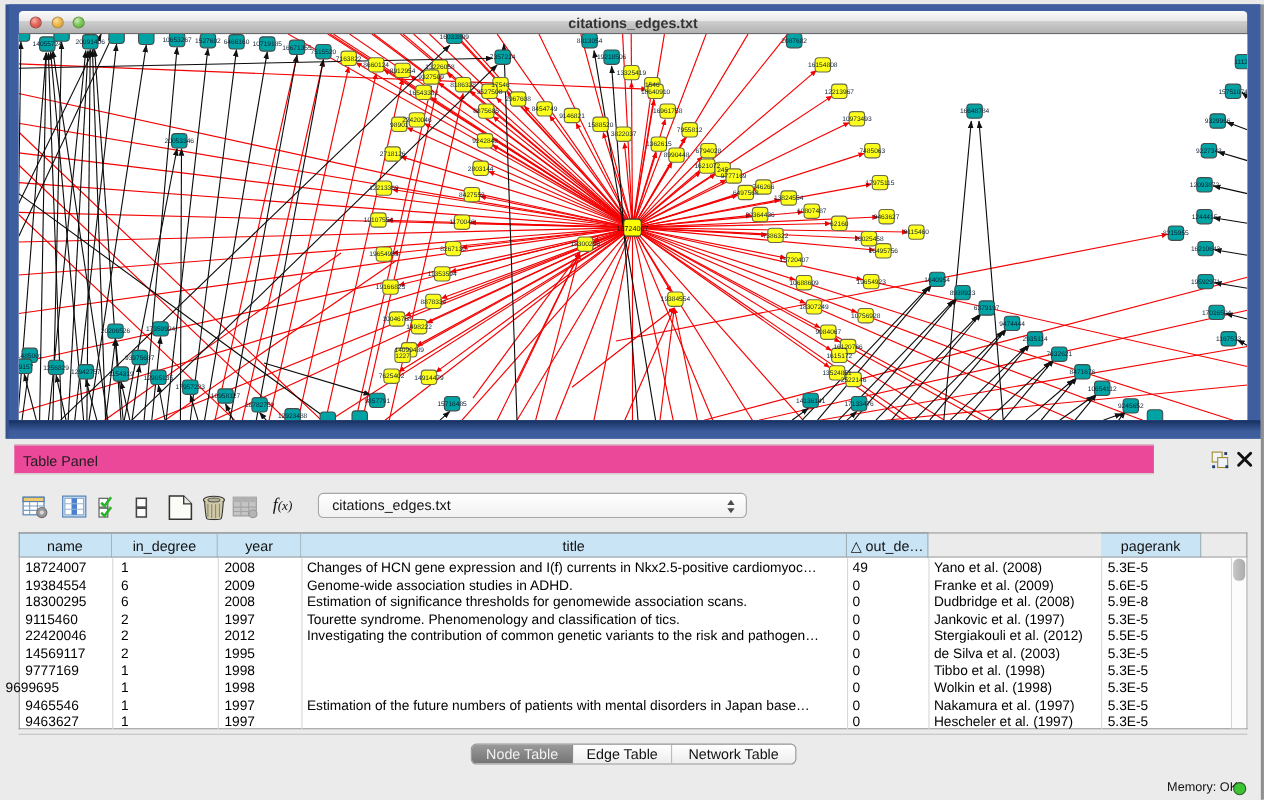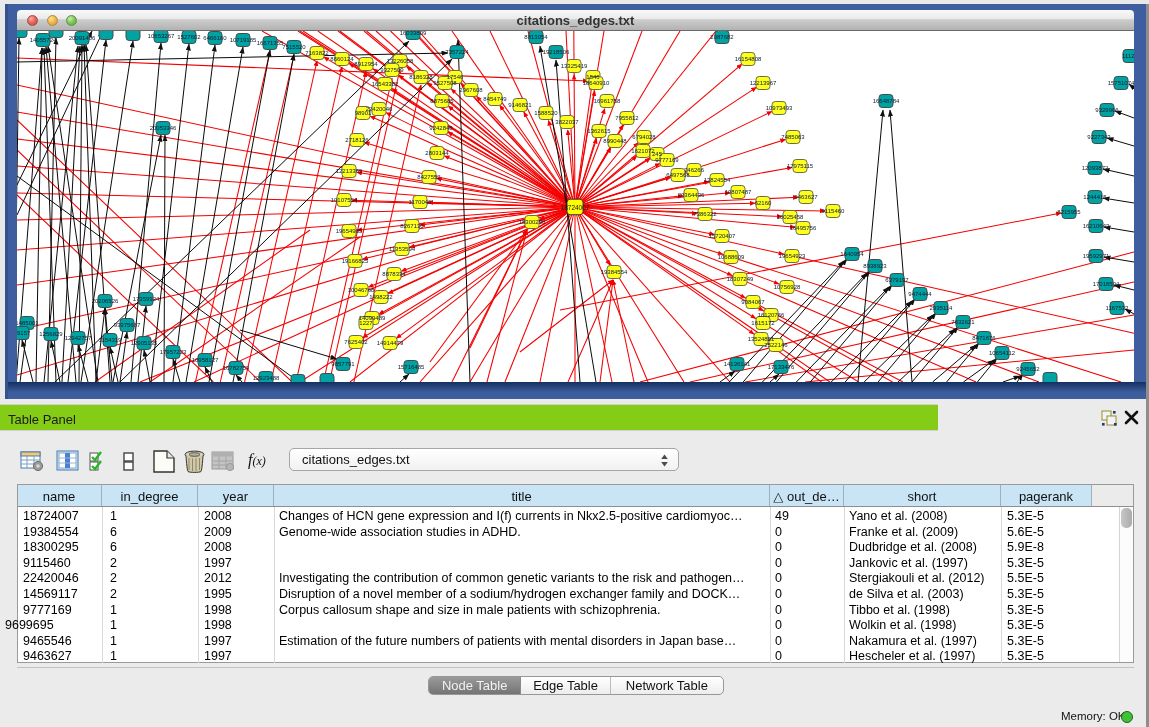--- a/index.html
+++ b/index.html
@@ -8,21 +8,21 @@
 #desktop{left:5px;top:4px;width:1141px;height:395px;background:#35528f}
 #winframe{left:8px;top:4px;width:1138px;height:395px;background:#3e5e9f}
 #winhl{left:15px;top:8px;width:1121px;height:376px;border:1px solid #68488;border-color:#6884b8}
 #titlebar{left:17px;top:10px;width:1117px;height:21px;background:linear-gradient(#fafafa,#e9e9e9 45%,#cdcdcd 48%,#b2b2b2);border-bottom:1px solid #6a6a6a;border-radius:4px 4px 0 0}
 #title{width:100%;text-align:center;font-size:13px;font-weight:bold;color:#333;line-height:21px}
 .tl{position:absolute;top:15px;width:11px;height:11px;border-radius:50%}
 #content{left:17px;top:31px;width:1117px;height:351px;background:#fff;overflow:hidden}
 #rightstrip{left:1146px;top:4px;width:3px;height:723px;background:#8e8e8e}
 #botband{left:8px;top:382px;width:1138px;height:17px;background:linear-gradient(#15305f,#3c5c9c 60%,#3f5f9f)}
 #tablepanel{left:0;top:399px;width:1146px;height:328px;background:#ebebeb}
-#tpbar{left:0;top:404px;width:938px;height:27px;background:#84cc16;border-top:1px solid #d2d2d2;border-bottom:1px solid #cfcfcf}
+#tpbar{left:13px;top:404px;width:1036px;height:27px;background:#ec4899;border-top:1px solid #d2d2d2;border-bottom:1px solid #cfcfcf}
 #tptitle{position:absolute;left:8px;top:7px;font-size:13px;color:#1c1c1c}
 .ticon{position:absolute;top:450px}
 #dropdown{left:289px;top:448px;width:390px;height:23px;background:linear-gradient(#ffffff,#f1f1f1);border:1px solid #a6a6a6;border-radius:5px;font-size:13px;color:#111;line-height:21px;padding-left:12px}
 #ddarr{position:absolute;right:9px;top:4px}
 #thead{left:17px;top:484px;width:1117px;height:23px;background:#fff;border:1px solid #9a9a9a;border-bottom:1px solid #8e8e8e}
 .hcell{position:absolute;top:484px;height:23px;background:#c9e5f5;border-right:1px solid #9fb0ba;border-top:1px solid #9a9a9a;font-size:13px;color:#111;text-align:center;line-height:23px}
 #tbody{left:17px;top:507px;width:1117px;height:156px;background:#fff;border-left:1px solid #9a9a9a;border-right:1px solid #9a9a9a;border-bottom:1px solid #9a9a9a;overflow:hidden}
 .gridv{position:absolute;top:507px;height:156px;width:1px;background:#d8d8d8}
 .row{position:absolute;width:1100px;height:16px;font-size:12.5px;color:#000;white-space:nowrap}
 .c{position:absolute;top:0;overflow:hidden;text-overflow:ellipsis;white-space:nowrap}
@@ -614,21 +614,20 @@
     <div class="ticon" style="left:248px;top:451px;font-size:16px;font-style:italic;font-weight:normal;color:#111;font-family:'Liberation Serif',serif">f<span style="font-size:12px">(x)</span></div>
     <div class="abs" id="dropdown">citations_edges.txt<svg id="ddarr" width="9" height="15">
         <path d="M1.2,6L7.8,6L4.5,1.4Z" fill="#4b4b4b"></path>
         <path d="M1.2,9L7.8,9L4.5,13.6Z" fill="#4b4b4b"></path>
       </svg></div>
     <div class="hcell" style="left:17px;width:85px">name</div>
     <div class="hcell" style="left:102px;width:96px">in_degree</div>
     <div class="hcell" style="left:198px;width:76px">year</div>
     <div class="hcell" style="left:274px;width:496px">title</div>
     <div class="hcell" style="left:770px;width:74px">△ out_de…</div>
-    <div class="hcell" style="left:844px;width:157px">short</div>
     <div class="hcell" style="left:1001px;width:91px">pagerank</div>
     <div class="abs" id="thead" style="background:transparent"></div>
     <div class="abs" id="tbody"></div>
     <div class="gridv" style="left:102px"></div>
     <div class="gridv" style="left:198px"></div>
     <div class="gridv" style="left:274px"></div>
     <div class="gridv" style="left:770px"></div>
     <div class="gridv" style="left:844px"></div>
     <div class="gridv" style="left:1001px"></div>
     <div class="row" style="left:0;top:509.0px">
@@ -646,55 +645,55 @@
       <span class="c" style="left:204px;width:69px">2009</span>
       <span class="c" style="left:279px;width:489px">Genome-wide association studies in ADHD.</span>
       <span class="c" style="left:775px;width:67px">0</span>
       <span class="c" style="left:849px;width:150px">Franke et al. (2009)</span>
       <span class="c" style="left:1007px;width:84px">5.6E-5</span>
     </div>
     <div class="row" style="left:0;top:540.2px">
       <span class="c" style="left:23px;width:78px">18300295</span>
       <span class="c" style="left:110px;width:87px">6</span>
       <span class="c" style="left:204px;width:69px">2008</span>
+      <span class="c" style="left:279px;width:489px">Estimation of significance thresholds for genomewide association scans.</span>
       <span class="c" style="left:775px;width:67px">0</span>
       <span class="c" style="left:849px;width:150px">Dudbridge et al. (2008)</span>
       <span class="c" style="left:1007px;width:84px">5.9E-8</span>
     </div>
     <div class="row" style="left:0;top:555.8px">
       <span class="c" style="left:23px;width:78px">9115460</span>
       <span class="c" style="left:110px;width:87px">2</span>
       <span class="c" style="left:204px;width:69px">1997</span>
+      <span class="c" style="left:279px;width:489px">Tourette syndrome. Phenomenology and classification of tics.</span>
       <span class="c" style="left:775px;width:67px">0</span>
       <span class="c" style="left:849px;width:150px">Jankovic et al. (1997)</span>
       <span class="c" style="left:1007px;width:84px">5.3E-5</span>
     </div>
     <div class="row" style="left:0;top:571.4px">
       <span class="c" style="left:23px;width:78px">22420046</span>
       <span class="c" style="left:110px;width:87px">2</span>
       <span class="c" style="left:204px;width:69px">2012</span>
       <span class="c" style="left:279px;width:489px">Investigating the contribution of common genetic variants to the risk and pathogen…</span>
       <span class="c" style="left:775px;width:67px">0</span>
       <span class="c" style="left:849px;width:150px">Stergiakouli et al. (2012)</span>
       <span class="c" style="left:1007px;width:84px">5.5E-5</span>
     </div>
     <div class="row" style="left:0;top:587.0px">
       <span class="c" style="left:23px;width:78px">14569117</span>
       <span class="c" style="left:110px;width:87px">2</span>
       <span class="c" style="left:204px;width:69px">1995</span>
-      <span class="c" style="left:279px;width:489px">Disruption of a novel member of a sodium/hydrogen exchanger family and DOCK…</span>
       <span class="c" style="left:775px;width:67px">0</span>
       <span class="c" style="left:849px;width:150px">de Silva et al. (2003)</span>
       <span class="c" style="left:1007px;width:84px">5.3E-5</span>
     </div>
     <div class="row" style="left:0;top:602.6px">
       <span class="c" style="left:23px;width:78px">9777169</span>
       <span class="c" style="left:110px;width:87px">1</span>
       <span class="c" style="left:204px;width:69px">1998</span>
-      <span class="c" style="left:279px;width:489px">Corpus callosum shape and size in male patients with schizophrenia.</span>
       <span class="c" style="left:775px;width:67px">0</span>
       <span class="c" style="left:849px;width:150px">Tibbo et al. (1998)</span>
       <span class="c" style="left:1007px;width:84px">5.3E-5</span>
     </div>
     <div class="row" style="left:0;top:618.2px">
       <span class="c" style="left:5px;width:78px">9699695</span>
       <span class="c" style="left:110px;width:87px">1</span>
       <span class="c" style="left:204px;width:69px">1998</span>
       <span class="c" style="left:775px;width:67px">0</span>
       <span class="c" style="left:849px;width:150px">Wolkin et al. (1998)</span>

